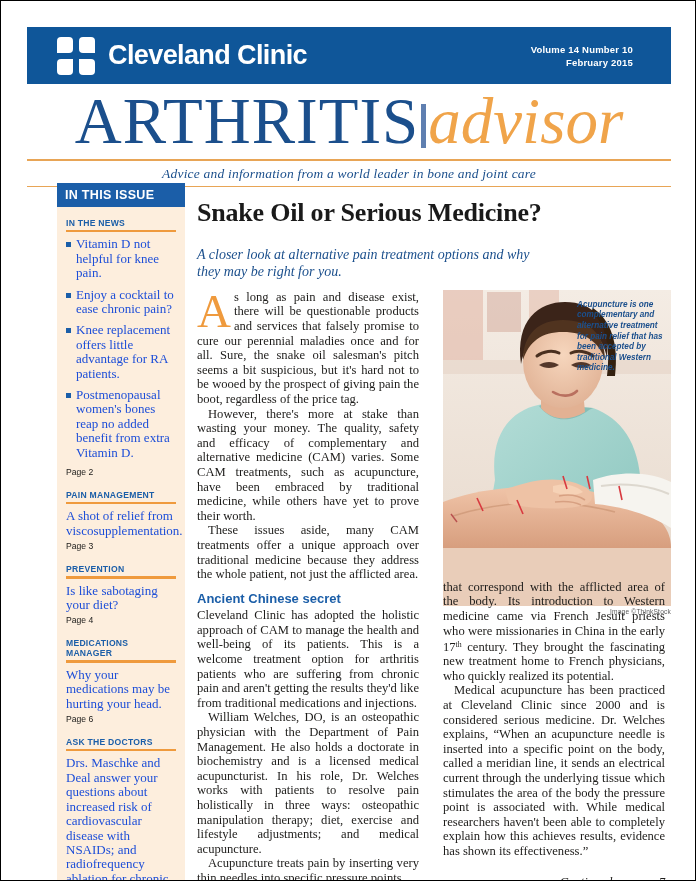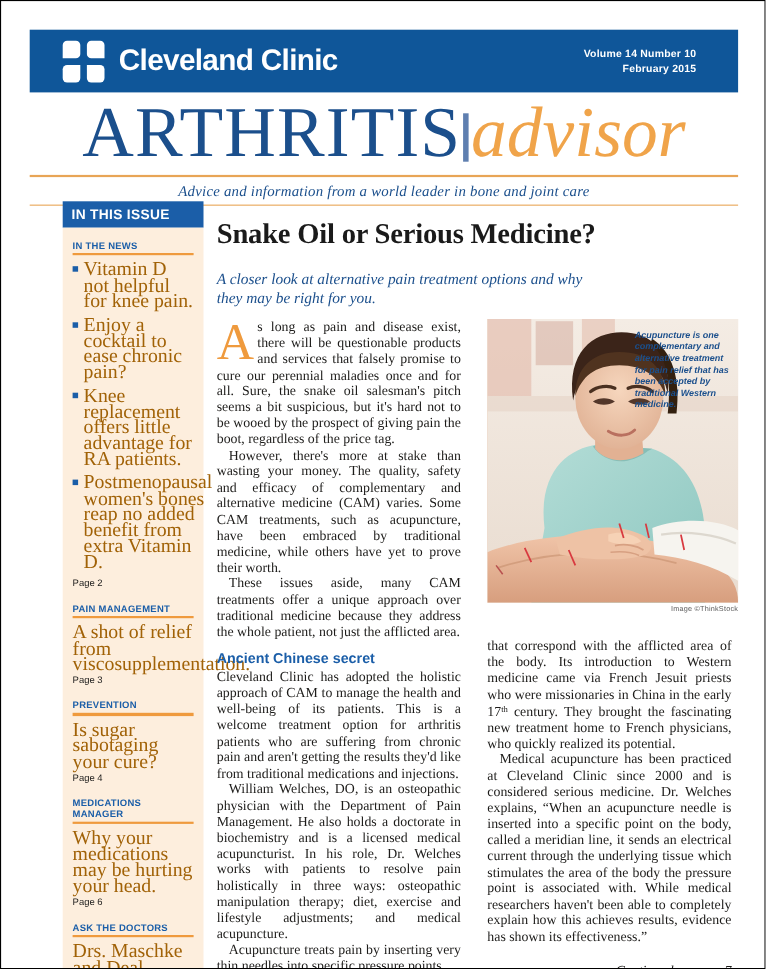--- a/index.html
+++ b/index.html
@@ -63,21 +63,21 @@
   }
   .sb-ul{height:2.4px;background:#ef9a3d;margin-bottom:5px;}
   .sb-li{
     display:flex;font-size:12.6px;line-height:14.4px;color:#22211f;
     margin-bottom:7px;
   }
   .sb-bullet{
     width:5px;height:5px;background:#1b5ea8;flex:0 0 auto;
     margin:5px 5px 0 0;
   }
-  .sb-text{font-size:18px;line-height:14.4px;color:#a16207;}
+  .sb-text{font-size:13px;line-height:14.4px;color:#1d4ed8;}
   .sb-page{
     font-family:"Liberation Sans",sans-serif;font-weight:normal;font-size:8.6px;
     color:#22211f;margin-top:3px;
   }
   
   .article{position:absolute;left:196px;top:180px;width:474px;}
   .headline{font-size:26px;line-height:30px;color:#1a1a1a;letter-spacing:-.2px;}
   .deck{
     font-style:italic;font-size:14px;line-height:17px;color:#1b4f8c;
     margin-top:7px;width:340px;
@@ -99,21 +99,21 @@
     font-family:"Liberation Sans",sans-serif;font-weight:bold;font-size:13px;
     color:#1b5ea8;margin:10px 0 2px;
   }
   .contd{
     font-style:italic;font-size:12.6px;color:#1d1c1a;text-align:right;
     margin-top:16px;
   }
   
   .photo-wrap{position:absolute;left:246px;top:0;width:228px;}
   .photo{
-    position:relative;width:228px;height:258px;overflow:hidden;
+    position:relative;width:228px;height:316px;overflow:hidden;
     background:#e9cdb9;
   }
   .photo svg{display:block;width:228px;height:258px;}
   .photo-cap{
     position:absolute;right:8px;top:10px;width:86px;
     font-family:"Liberation Sans",sans-serif;font-style:italic;font-weight:bold;
     font-size:8.2px;line-height:10.6px;color:#1b4f8c;
   }
   .credit{
     font-family:"Liberation Sans",sans-serif;font-size:6.6px;color:#5b5b5b;
@@ -180,21 +180,21 @@
       <div class="sb-sec">
         <div class="sb-sec-title">PAIN MANAGEMENT</div>
         <div class="sb-ul"></div>
         <div class="sb-text">A shot of relief from viscosupplementation.</div>
         <div class="sb-page">Page 3</div>
       </div>
 
       <div class="sb-sec">
         <div class="sb-sec-title">PREVENTION</div>
         <div class="sb-ul"></div>
-        <div class="sb-text">Is sugar sabotaging your cure?</div>
+        <div class="sb-text">Is like sabotaging your diet?</div>
         <div class="sb-page">Page 4</div>
       </div>
 
 
       <div class="sb-sec">
         <div class="sb-sec-title">MEDICATIONS MANAGER</div>
         <div class="sb-ul"></div>
         <div class="sb-text">Why your medications may be hurting your head.</div>
         <div class="sb-page">Page 6</div>
       </div>

